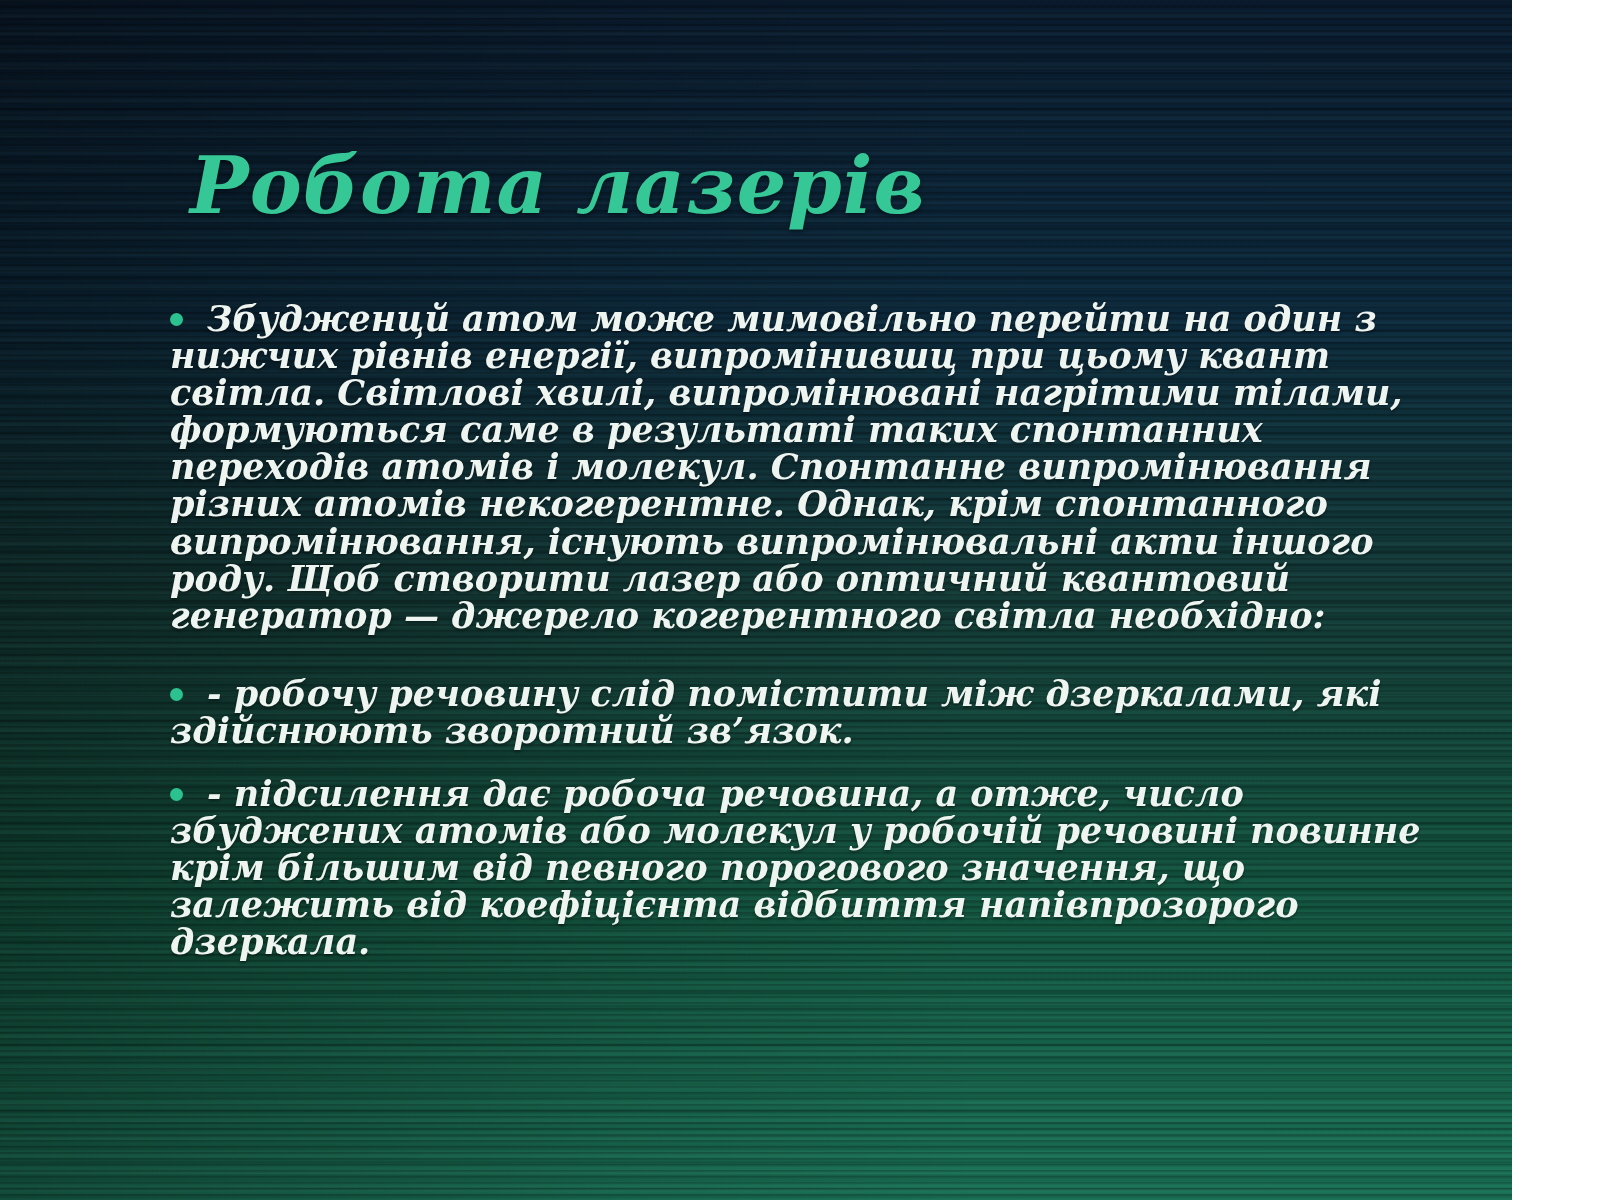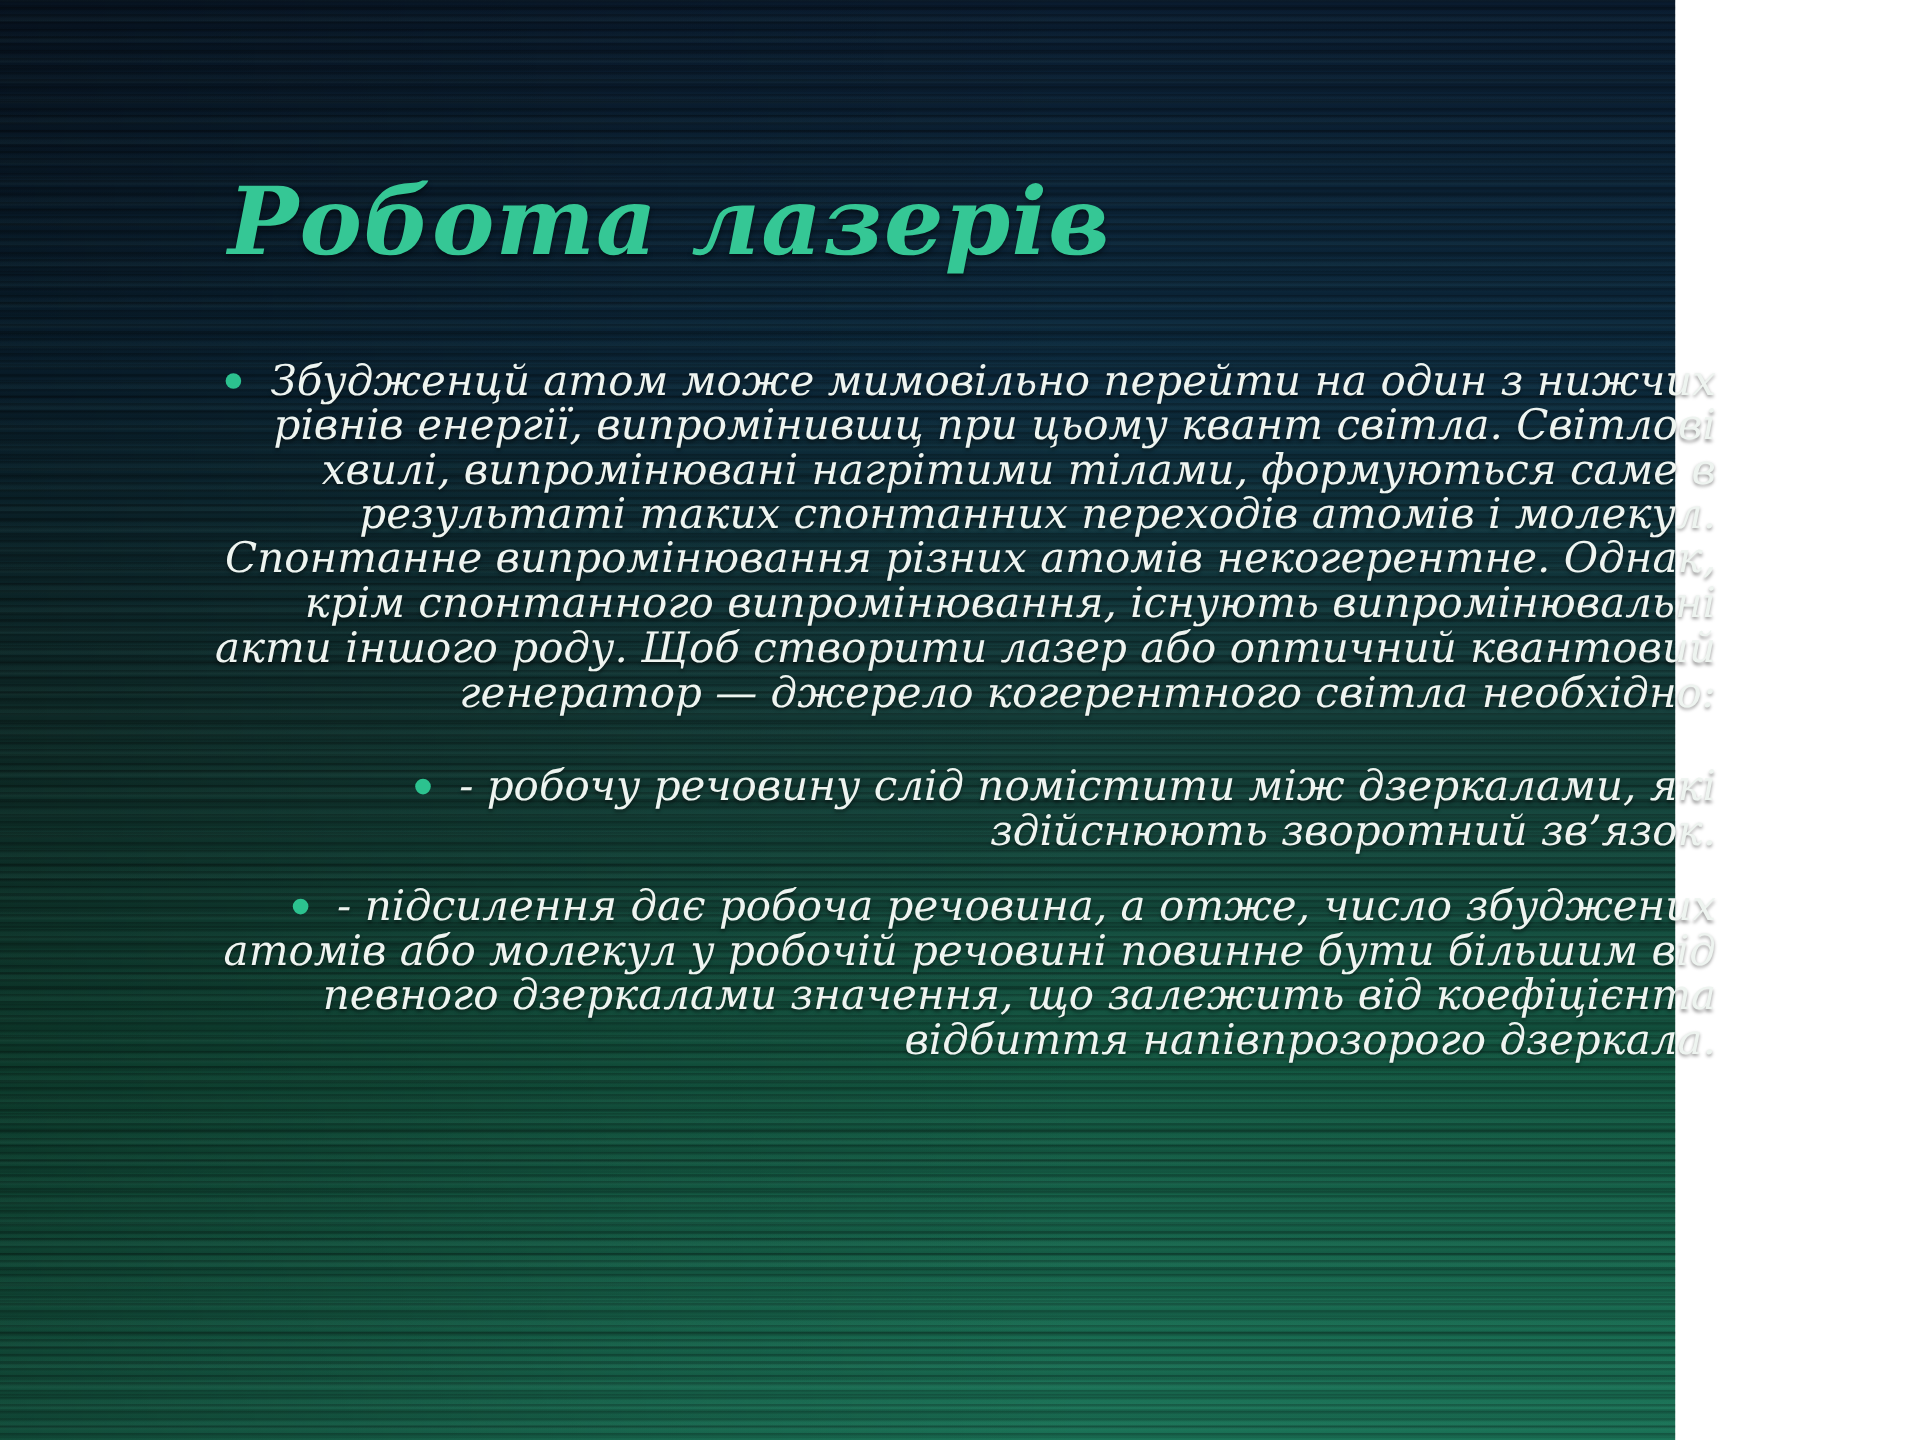--- a/index.html
+++ b/index.html
@@ -7,21 +7,21 @@
     padding: 0;
   }
   body {
     width: 1600px;
     height: 1200px;
     overflow: hidden;
     font-family: "DejaVu Serif", serif;
   }
   .slide {
     position: relative;
-    width: 1396px;
+    width: 1512px;
     height: 1200px;
     background:
       
       repeating-linear-gradient(180deg,
         rgba(0,0,0,0.22) 0px, rgba(0,0,0,0.22) 1px,
         rgba(0,0,0,0) 3px, rgba(0,0,0,0) 6px),
       repeating-linear-gradient(180deg,
         rgba(0,0,0,0) 0px, rgba(0,0,0,0) 4px,
         rgba(0,0,0,0.18) 5px, rgba(0,0,0,0) 7px,
         rgba(0,0,0,0) 13px),
@@ -48,21 +48,22 @@
     font-style: italic;
     letter-spacing: 1px;
     text-shadow: 0 2px 4px rgba(0,0,0,0.45);
     white-space: nowrap;
   }
   .content {
     position: absolute;
     left: 170px;
     top: 300px;
     width: 1260px;
-    text-align: right;
+    text-align: left;
+    font-weight: bold;
   }
   .bullet-para {
     margin: 0 0 26px 0;
     font-style: italic;
     font-size: 35px;
     line-height: 1.06;
     text-shadow: 0 2px 3px rgba(0,0,0,0.4);
   }
   .dot {
     display: inline-block;
@@ -85,17 +86,17 @@
     <p class="bullet-para" style="color: rgb(238, 244, 240);">
       <span class="dot" style="background: rgb(44, 194, 143);"></span><span>Збудженцй атом може мимовільно перейти на один з нижчих рівнів енергії, випромінившц при цьому квант світла. Світлові хвилі, випромінювані нагрітими тілами, формуються саме в результаті таких спонтанних переходів атомів і молекул. Спонтанне випромінювання різних атомів некогерентне. Однак, крім спонтанного випромінювання, існують випромінювальні акти іншого роду. Щоб створити лазер або оптичний квантовий генератор — джерело когерентного світла необхідно:</span>
     </p>
 
 
     <p class="bullet-para" style="color: rgb(238, 244, 240); margin-top: 41px;">
       <span class="dot" style="background: rgb(44, 194, 143);"></span><span>- робочу речовину слід помістити між дзеркалами, які здійснюють зворотний зв’язок.</span>
     </p>
 
     <p class="bullet-para" style="color: rgb(238, 244, 240);">
-      <span class="dot" style="background: rgb(44, 194, 143);"></span><span>- підсилення дає робоча речовина, а отже, число збуджених атомів або молекул у робочій речовині повинне бути більшим від певного дзеркалами значення, що залежить від коефіцієнта відбиття напівпрозорого дзеркала.</span>
+      <span class="dot" style="background: rgb(44, 194, 143);"></span><span>- підсилення дає робоча речовина, а отже, число збуджених атомів або молекул у робочій речовині повинне крім більшим від певного порогового значення, що залежить від коефіцієнта відбиття напівпрозорого дзеркала.</span>
     </p>
 
   </div>
 </div>
 
 </body></html>

